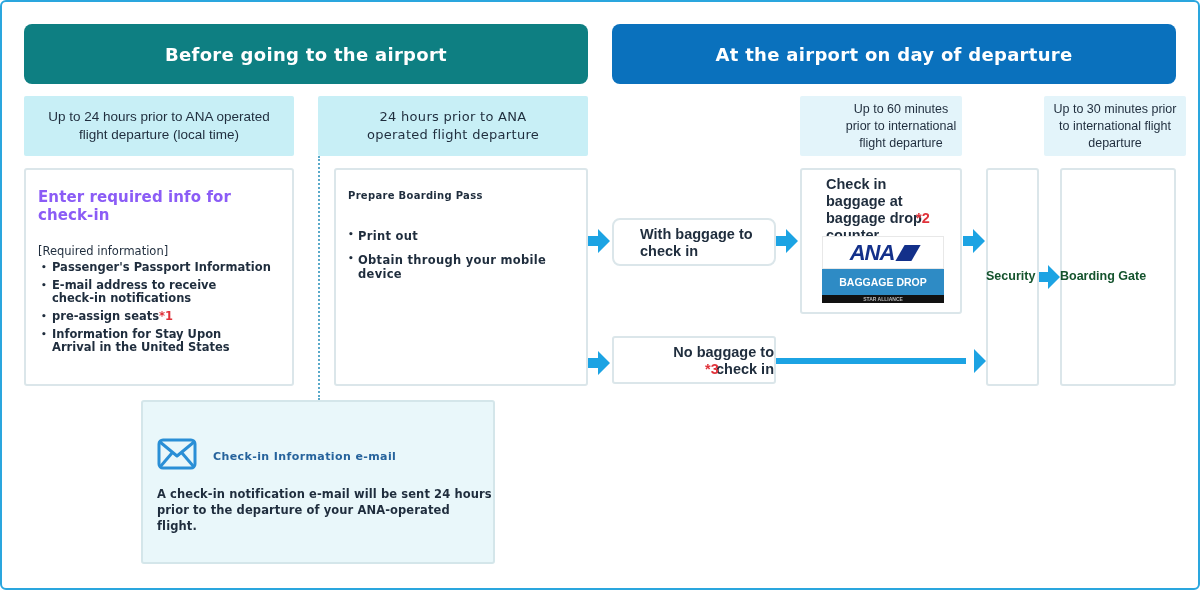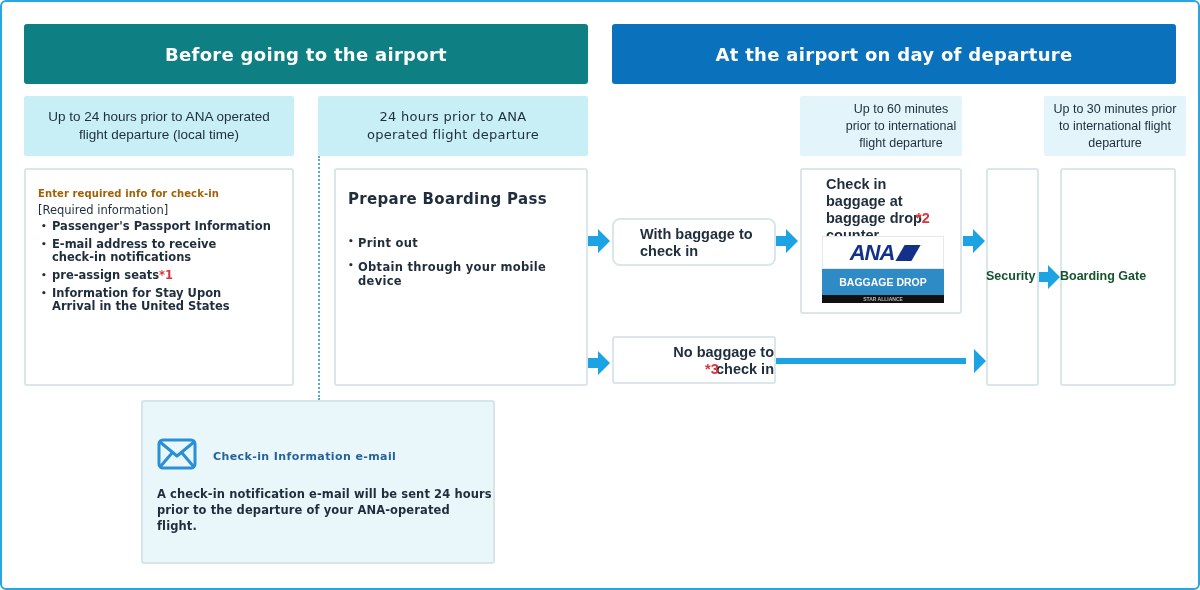--- a/index.html
+++ b/index.html
@@ -5,21 +5,21 @@
   * { box-sizing: border-box; margin: 0; padding: 0; }
   html, body { width: 1200px; height: 590px; background: #ffffff; overflow: hidden; }
   body { font-family: "DejaVu Sans", sans-serif; color: #1f2d3d; position: relative; }
 
   .frame {
     position: absolute; left: 0; top: 0; width: 1200px; height: 590px;
     border: 2px solid #2aa6de; border-radius: 6px;
   }
 
   .section-header {
-    position: absolute; top: 24px; height: 60px; border-radius: 3px;
+    position: absolute; top: 24px; height: 60px; border-radius: 8px;
     color: #ffffff; font-weight: bold; font-size: 18px; letter-spacing: 0.3px;
     display: flex; align-items: center; justify-content: center;
   }
   #hdr-before { left: 24px; width: 564px; background: #0e7f82; }
   #hdr-at { left: 612px; width: 564px; background: #0a71bd; }
 
   .timing {
     position: absolute; background: #c8eff6; border-radius: 2px;
     display: flex; align-items: center; justify-content: center; text-align: center;
     font-family: "Liberation Sans", sans-serif; font-size: 13.5px; color: #1f2d3d; line-height: 18px;
@@ -28,32 +28,32 @@
   #timing-1 { left: 24px; top: 96px; width: 270px; height: 60px; }
   #timing-2 { left: 318px; top: 96px; width: 270px; height: 60px; font-family: "DejaVu Sans", sans-serif; font-size: 13px; letter-spacing: 0.3px; }
   #timing-3 { left: 800px; top: 96px; width: 162px; height: 60px; padding-left: 40px; }
   #timing-4 { left: 1044px; top: 96px; width: 142px; height: 60px; }
 
   .box {
     position: absolute; background: #ffffff; border: 2px solid #dbe6ea; border-radius: 3px;
   }
 
   #box-enter { left: 24px; top: 168px; width: 270px; height: 218px; padding: 18px 12px 0 12px; }
-  #box-enter .title { font-size: 10px; font-weight: bold; color: #a16207; margin-bottom: 4px; letter-spacing: 0.1px; }
+  #box-enter .title { font-size: 15px; font-weight: bold; color: #8b5cf6; margin-bottom: 20px; letter-spacing: 0.1px; }
   #box-enter .sub { font-size: 11.5px; color: #1f2d3d; margin-bottom: 3px; }
   #box-enter ul { list-style: none; }
   #box-enter li { font-size: 11.5px; font-weight: bold; color: #1f2d3d; line-height: 13px; margin-bottom: 5px; padding-left: 14px; position: relative; }
   #box-enter li::before { content: "•"; position: absolute; left: 3px; top: 0; font-size: 9px; }
   #box-enter .note { font-size: 11.5px; font-weight: bold; color: #1f2d3d; line-height: 13px; padding-left: 2px; }
   .star { color: #e0323a; font-weight: bold; }
 
   .dotted-line { position: absolute; left: 318px; top: 156px; width: 0; height: 244px; border-left: 2px dotted #5aa9c9; }
 
   #box-prepare { left: 334px; top: 168px; width: 254px; height: 218px; padding: 20px 12px 0 12px; }
-  #box-prepare .title { font-size: 15px; font-weight: bold; color: #1f2d3d; margin-bottom: 28px; letter-spacing: 0.3px; }
+  #box-prepare .title { font-size: 10px; font-weight: bold; color: #1f2d3d; margin-bottom: 28px; letter-spacing: 0.3px; }
   #box-prepare ul { list-style: none; }
   #box-prepare li { font-size: 11.5px; font-weight: bold; color: #1f2d3d; margin-bottom: 10px; padding-left: 10px; position: relative; letter-spacing: 0.3px; }
   #box-prepare li::before { content: "•"; position: absolute; left: 0; top: 0; font-size: 9px; }
 
   .option-box {
     position: absolute; left: 612px; width: 164px; height: 48px; padding: 6px 0 0 26px;
     font-family: "Liberation Sans", sans-serif; font-size: 14.5px; font-weight: bold; color: #1f2d3d; line-height: 17px;
   }
   #box-with { top: 218px; border-radius: 8px; }
   #box-without { top: 336px; padding-left: 32px; text-align: right; }

